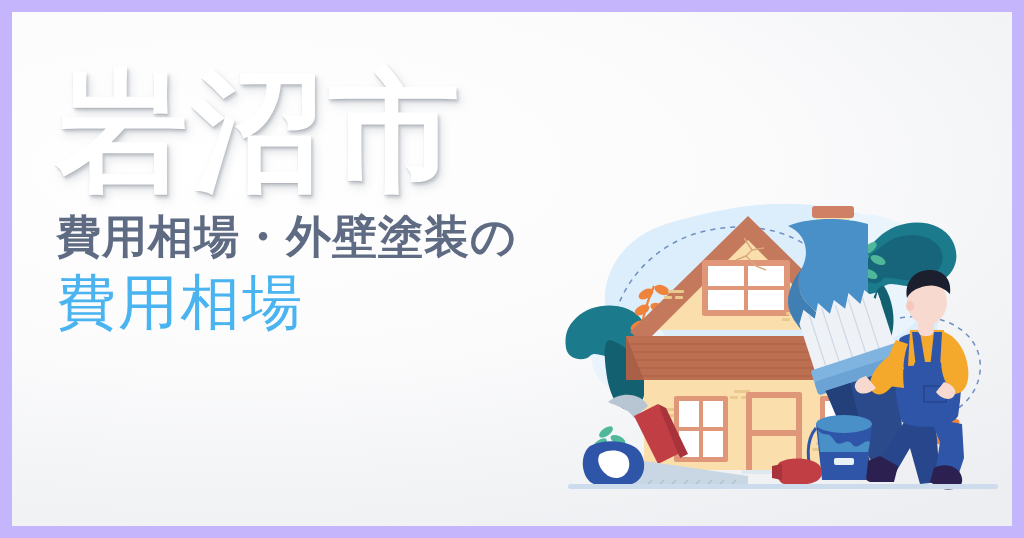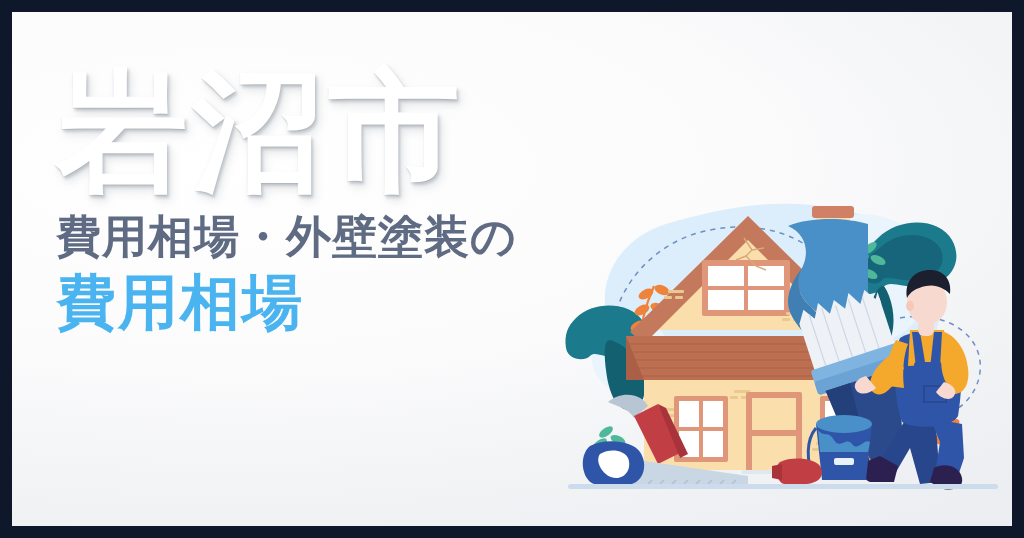--- a/index.html
+++ b/index.html
@@ -4,21 +4,21 @@
 <style>
   html,body{margin:0;padding:0;}
   body{
     width:1024px;height:538px;overflow:hidden;
     font-family:"Liberation Sans","DejaVu Sans",sans-serif;
     background:#5e6b82;
   }
   #banner{
     position:relative;width:1024px;height:538px;
     box-sizing:border-box;
-    border:12px solid #0f172a;
+    border:12px solid #c4b5fd;
     background:#ffffff;
   }
   #canvas{
     position:relative;width:100%;height:100%;
     background:
       radial-gradient(115% 85% at 22% 30%, #ffffff 0%, #fbfbfc 46%, #f3f4f6 72%, #eceef1 100%);
     overflow:hidden;
   }
 
   
@@ -33,21 +33,21 @@
       0 1px 1px rgba(140,147,158,.30);
     white-space:nowrap;
   }
   .subtitle{
     margin-top:14px;
     font-size:45px;line-height:1.12;font-weight:700;
     letter-spacing:1px;color:#5e6b82;white-space:nowrap;
   }
   .highlight{
     margin-top:8px;
-    font-size:60px;line-height:1.1;font-weight:700;
+    font-size:60px;line-height:1.1;font-weight:400;
     letter-spacing:2px;color:#4ab4f0;white-space:nowrap;
   }
 
   
   #illus{position:absolute;right:-6px;bottom:6px;width:470px;height:330px;}
   #illus svg{display:block;width:100%;height:100%;}
 </style>
 </head>
 <body>
 

